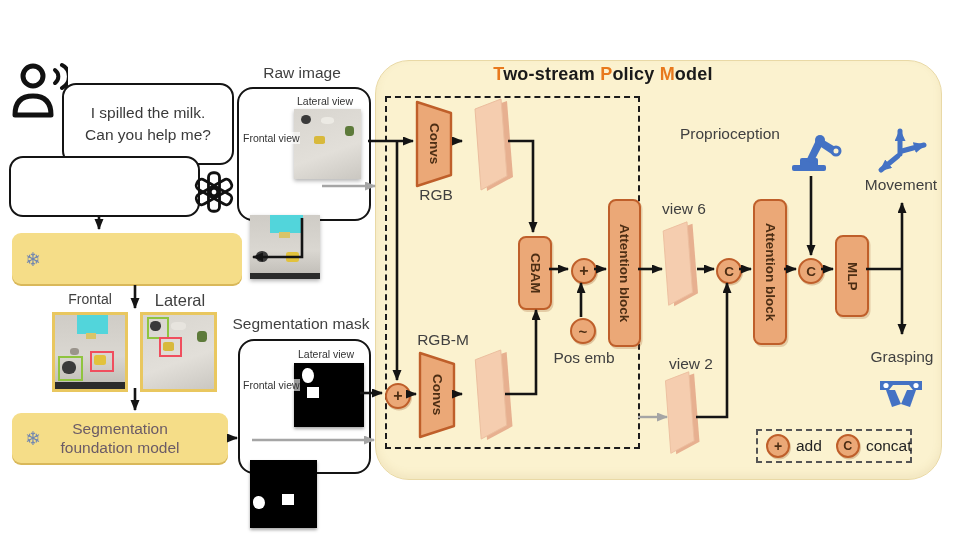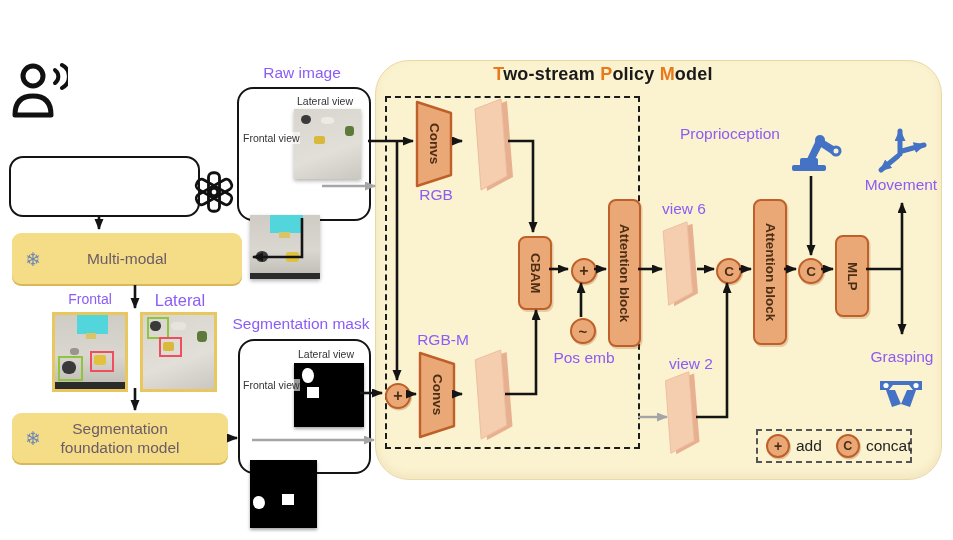--- a/index.html
+++ b/index.html
@@ -32,59 +32,62 @@
   #dashedbox{left:385px;top:96px;width:251px;height:349px;border:2.5px dashed #1c1c1c;}
   .title{font-size:18px;font-weight:bold;letter-spacing:.2px;}
   .title .cap{color:#e8791d;}
   .module{background:#eba877;border:2.4px solid #bf5f2a;border-radius:8px;
           display:flex;align-items:center;justify-content:center;
           color:#4d2e14;font-weight:600;box-shadow:1.5px 2px 0 rgba(160,90,40,.25);}
   .vtext{writing-mode:vertical-rl;text-orientation:mixed;}
   .circle{background:#eba877;border:2.4px solid #bf5f2a;border-radius:50%;
           display:flex;align-items:center;justify-content:center;
           color:#4d2e14;font-weight:bold;box-shadow:1px 1.5px 0 rgba(160,90,40,.3);}
-  .lbl{font-size:15.5px;color:#8b5cf6;white-space:nowrap;}
+  .lbl{font-size:15.5px;color:#404040;white-space:nowrap;}
   #legend{border:2px dashed #555;display:flex;align-items:center;gap:6px;
           padding:0 8px;font-size:15.5px;color:#222;}
   svg{display:block;}
 </style>
 </head>
 <body>
 
 <div id="stage">
 
   <div id="panel" class="abs"></div>
   <div class="abs title" style="left:433px;top:64px;width:340px;text-align:center;"><span class="cap">T</span><span>wo-stream </span><span class="cap">P</span><span>olicy </span><span class="cap">M</span><span>odel</span></div>
   <div id="dashedbox" class="abs"></div>
 
   <svg class="abs" style="left:8px;top:62px;" width="60" height="58" viewBox="0 0 60 58">
     <circle cx="25" cy="14" r="10" fill="none" stroke="#111" stroke-width="5"></circle>
     <path d="M7,53 q0,-19 18,-19 q18,0 18,19 z" fill="none" stroke="#111" stroke-width="5" stroke-linejoin="round"></path>
     <path d="M47,8 a8,8 0 0 1 0,13" fill="none" stroke="#111" stroke-width="4" stroke-linecap="round"></path>
     <path d="M54,3 a13,13 0 0 1 0,23" fill="none" stroke="#111" stroke-width="4" stroke-linecap="round"></path>
   </svg>
 
+  <div class="abs bubble" style="left:62px;top:83px;width:168px;height:78px;text-align:center;">
+    <div>I spilled the milk.</div>
+    <div>Can you help me?</div>
+  </div>
 
   <div class="abs bubble" style="left:9px;top:156px;width:176px;height:57px;padding-left:11px;">
   </div>
 
   <svg class="abs" style="left:192px;top:170px;" width="44" height="44" viewBox="-24 -24 48 48">
     <g stroke="#111" stroke-width="3.1" fill="none">
       <rect x="-6" y="-21" width="12" height="25" rx="5"></rect>
       <rect x="-6" y="-21" width="12" height="25" rx="5" transform="rotate(60)"></rect>
       <rect x="-6" y="-21" width="12" height="25" rx="5" transform="rotate(120)"></rect>
       <rect x="-6" y="-21" width="12" height="25" rx="5" transform="rotate(180)"></rect>
       <rect x="-6" y="-21" width="12" height="25" rx="5" transform="rotate(240)"></rect>
       <rect x="-6" y="-21" width="12" height="25" rx="5" transform="rotate(300)"></rect>
     </g>
   </svg>
 
   <div class="abs ybox" style="left:12px;top:233px;width:230px;height:51px;">
     <span class="snow">❄</span>
-    <div>Multi-modal</div>
   </div>
 
   <div class="abs lbl" style="left:52px;top:291px;width:76px;text-align:center;font-size:14px;">Frontal</div>
   <div class="abs lbl" style="left:142px;top:291px;width:76px;text-align:center;font-size:16.5px;">Lateral</div>
 
   <div class="abs thumb" style="left:52px;top:312px;width:70px;height:74px;">
     <div class="photo" style="width:100%;height:100%;background:linear-gradient(180deg,#cfccc6,#dad7d1 55%,#bdbab4);">
       <div class="abs" style="left:32%;top:0;width:44%;height:26%;background:#52d5db;"></div>
       <div class="abs" style="left:44%;top:24%;width:14%;height:9%;background:#d9c468;"></div>
       <div class="abs" style="left:22%;top:44%;width:13%;height:10%;background:#9a948c;border-radius:40%;"></div>

